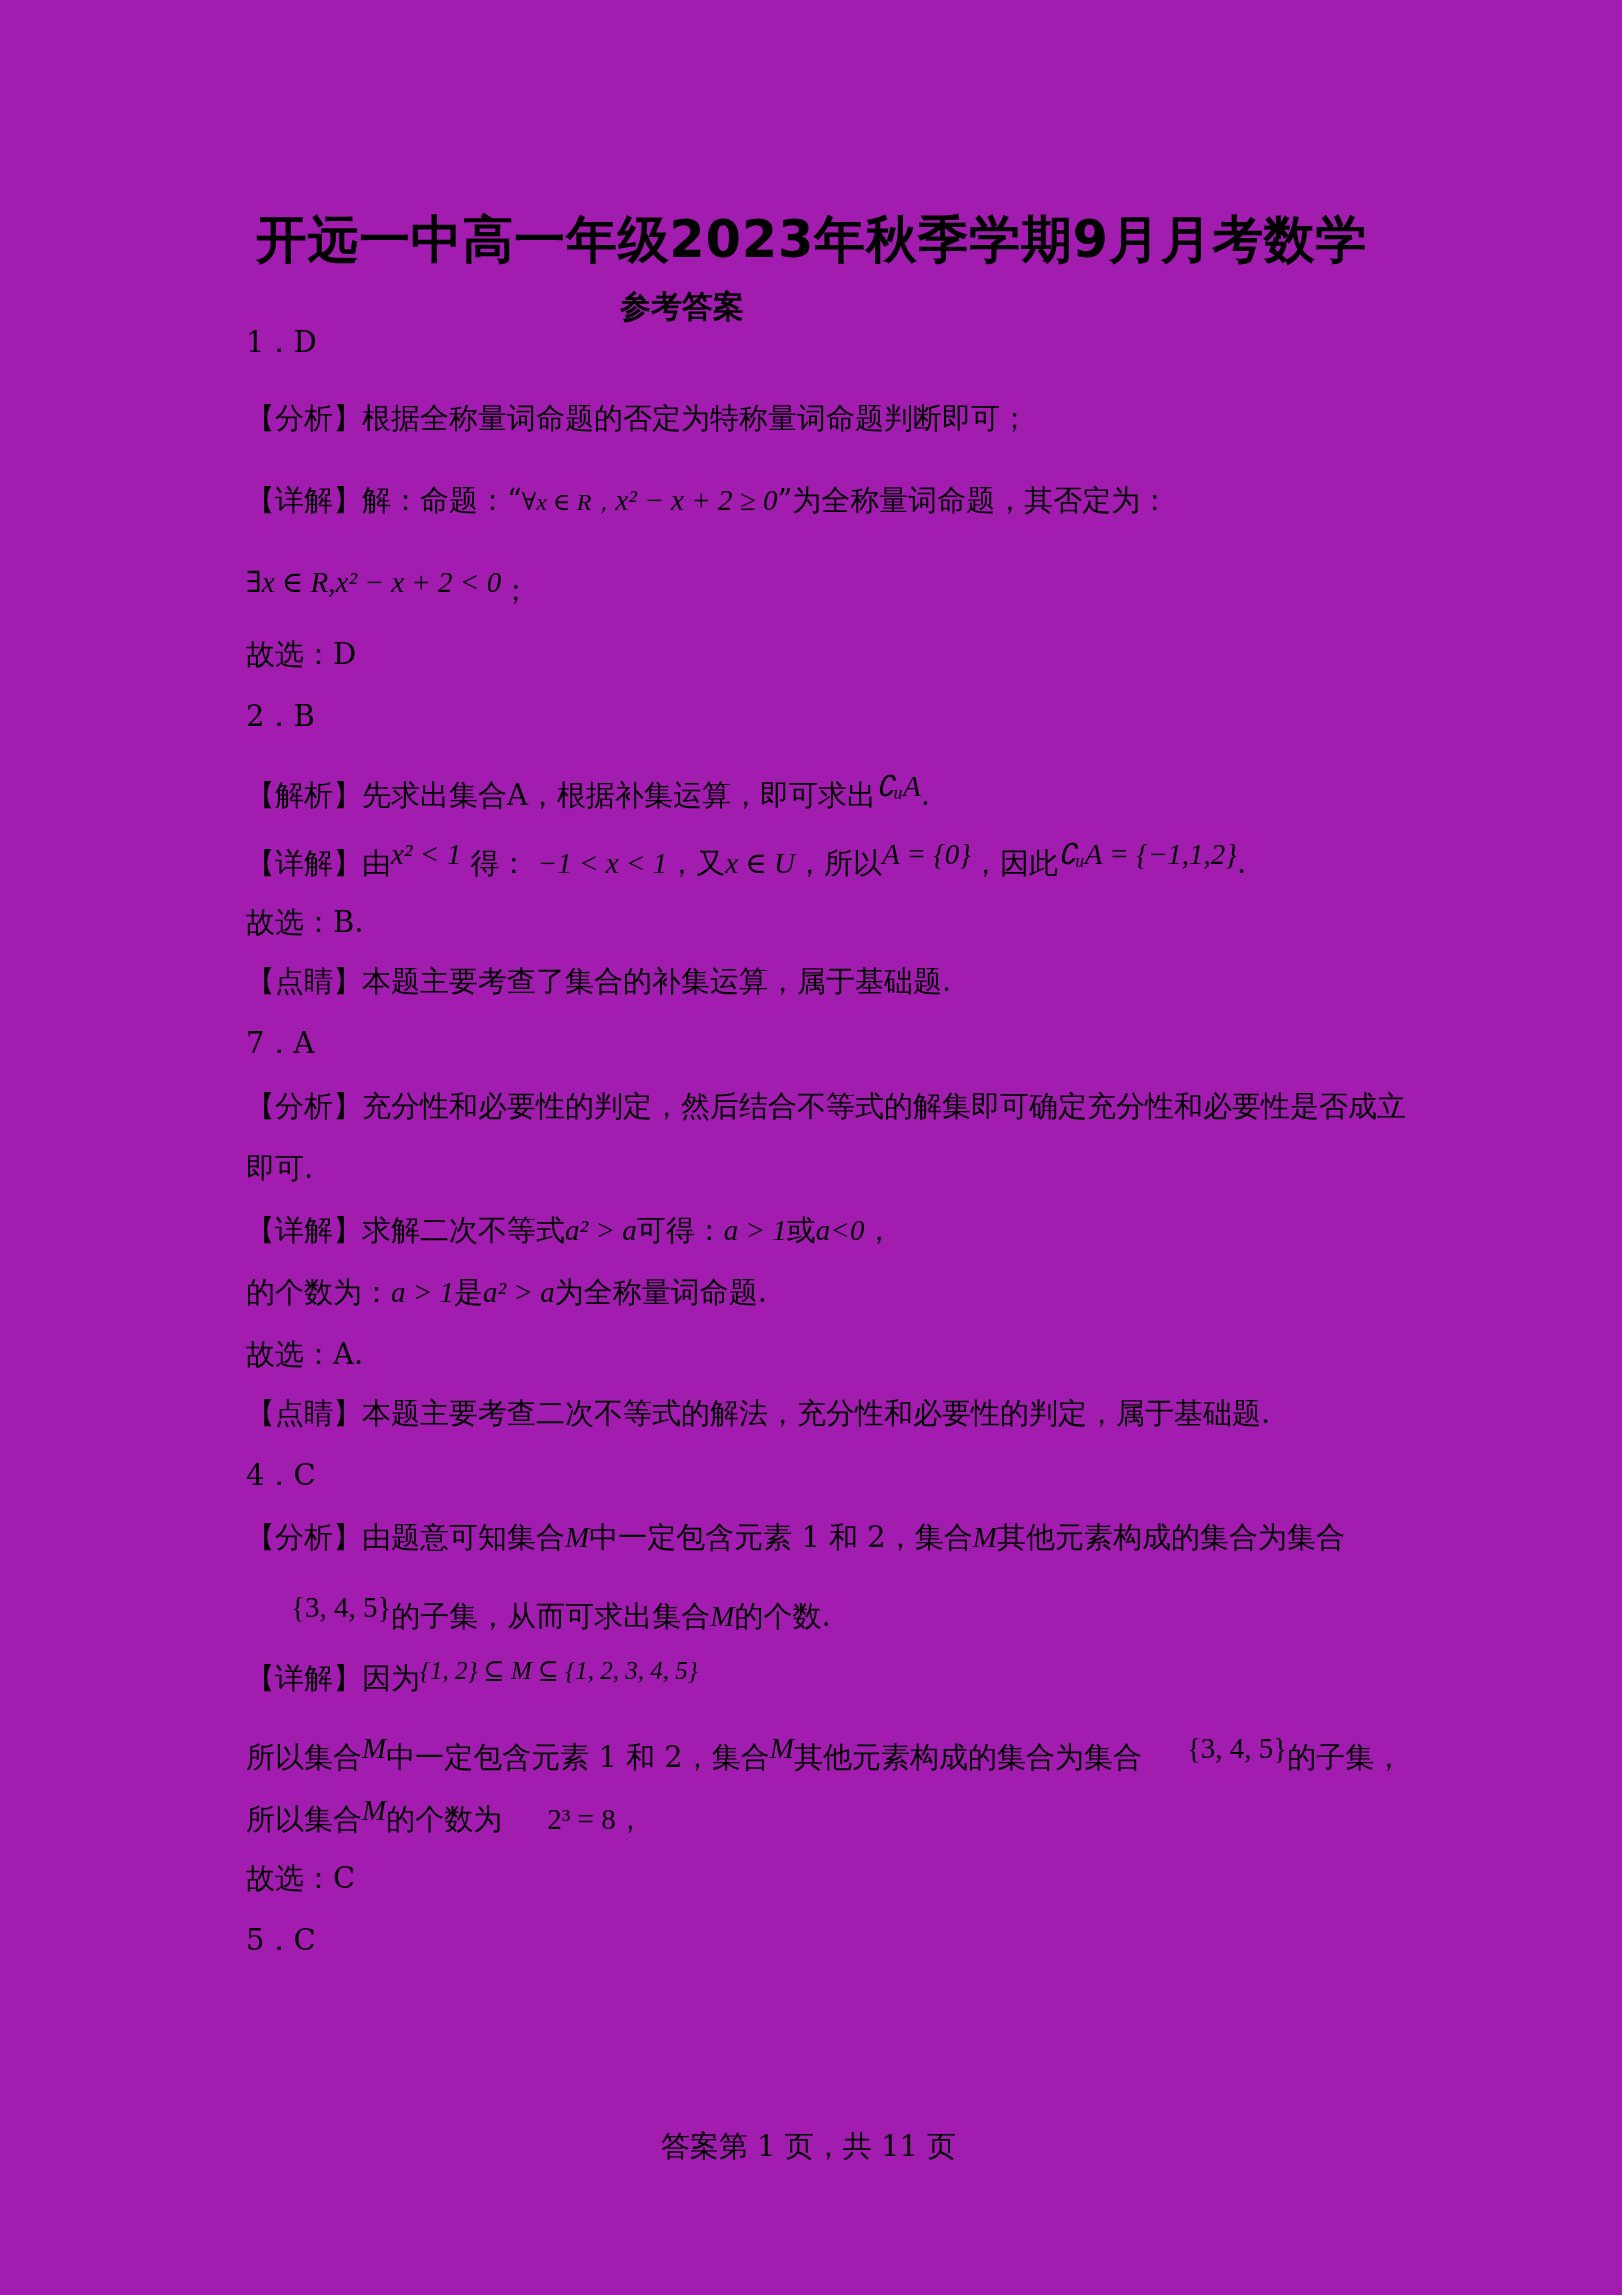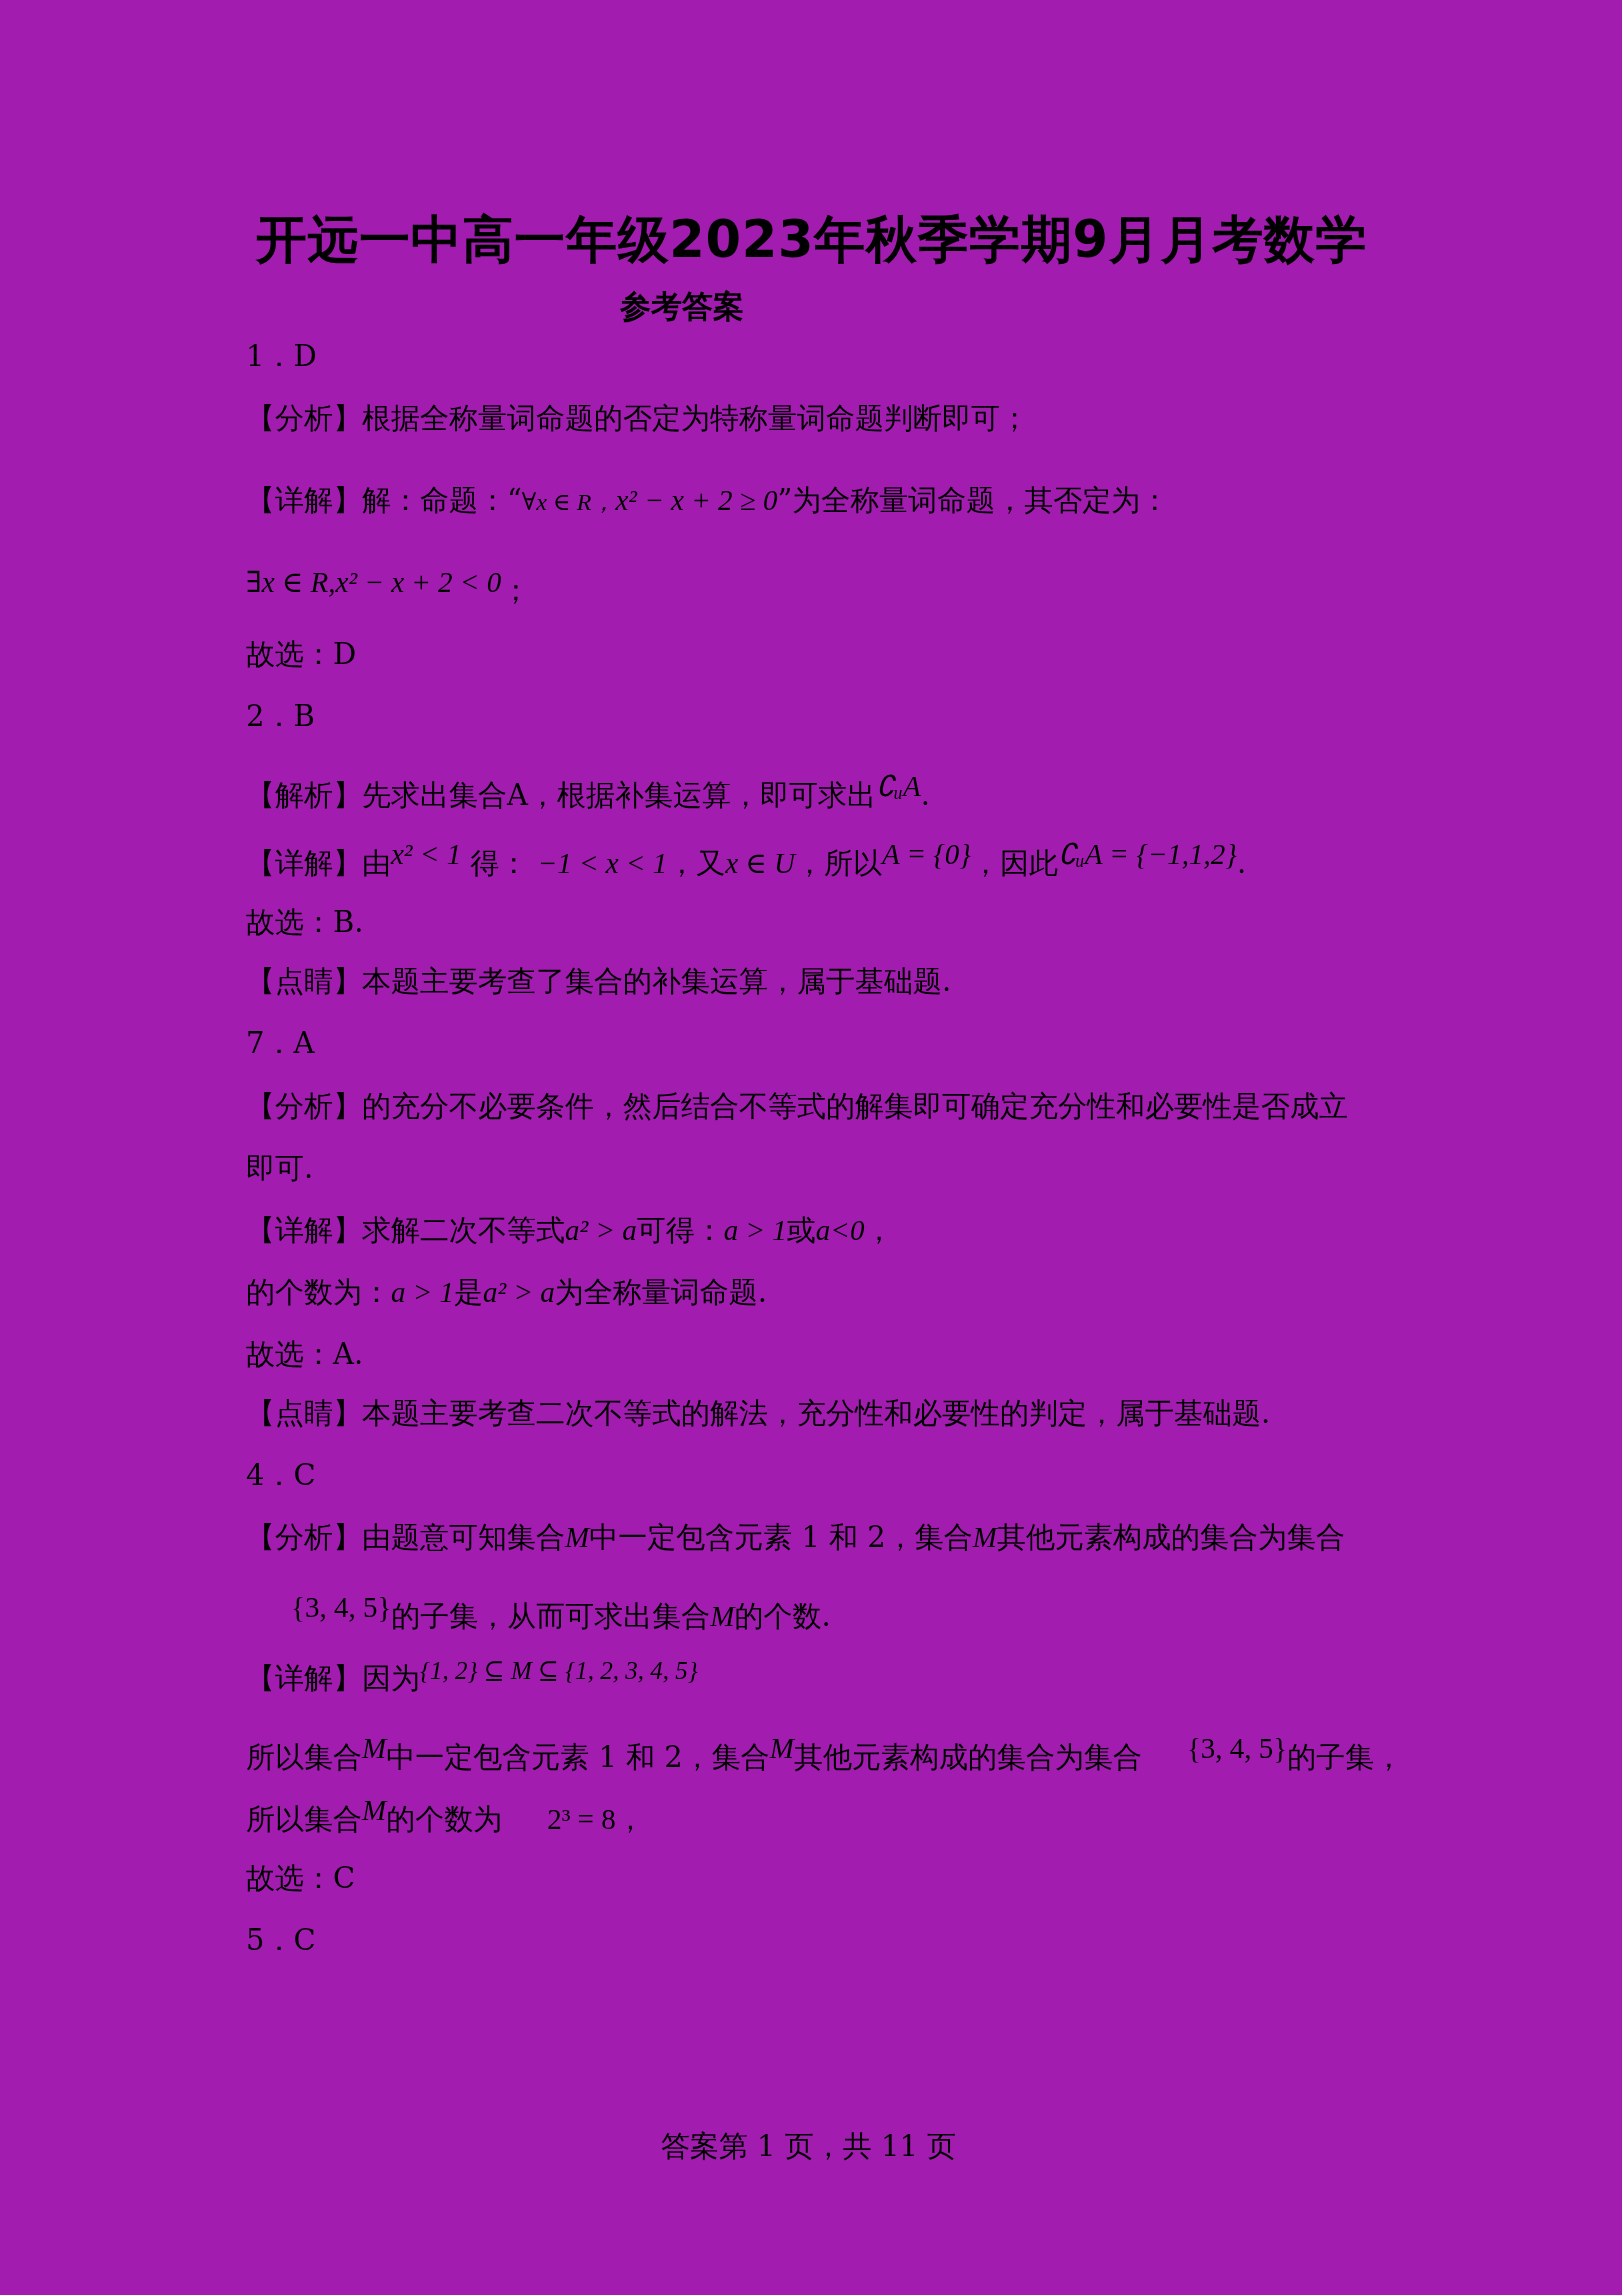--- a/index.html
+++ b/index.html
@@ -21,21 +21,21 @@
             font-size: 29px; line-height: 37px; }
 </style>
 </head>
 <body>
 
 <div class="page">
 
   <div class="title">开远一中高一年级2023年秋季学期9月月考数学</div>
   <div class="subtitle">参考答案</div>
 
-  <div class="line" style="top:338px">1．D</div>
+  <div class="line" style="top:324px">1．D</div>
   <div class="line" style="top:400px">
     <span class="tag">【分析】</span><span>根据全称量词命题的否定为特称量词命题判断即可；</span>
   </div>
   <div class="line" style="top:482px">
     <span class="tag">【详解】</span><span>解：命题：“</span><span class="mi" style="font-size:24px">∀x ∈ R，</span><span class="mi">x² − x + 2 ≥ 0</span><span>”为全称量词命题，其否定为：</span>
   </div>
   <div class="line" style="top:564px">
     <span class="mi">∃x ∈ R,x² − x + 2 &lt; 0</span><span style="position:relative;top:7.9px">；</span>
   </div>
   <div class="line" style="top:636px">故选：D</div>
@@ -47,21 +47,21 @@
   <div class="line" style="top:845px">
     <span class="tag">【详解】</span><span>由</span><span class="mi raise">x² &lt; 1</span><span> 得： </span><span class="mi">−1 &lt; x &lt; 1</span><span>，又</span><span class="mi">x ∈ U</span><span>，所以</span><span class="mi raise">A = {0}</span><span>，因此</span><span class="mi raise">∁ᵤA = {−1,1,2}</span><span>.</span>
   </div>
   <div class="line" style="top:904px">故选：B.</div>
   <div class="line" style="top:963px">
     <span class="tag">【点睛】</span><span>本题主要考查了集合的补集运算，属于基础题.</span>
   </div>
 
   <div class="line" style="top:1025px">7．A</div>
   <div class="line" style="top:1088px">
-    <span class="tag">【分析】</span><span>的充分不必要条件，然后结合不等式的解集即可确定充分性和必要性是否成立</span>
+    <span class="tag">【分析】</span><span>充分性和必要性的判定，然后结合不等式的解集即可确定充分性和必要性是否成立</span>
   </div>
   <div class="line" style="top:1150px">即可.</div>
   <div class="line" style="top:1212px">
     <span class="tag">【详解】</span><span>求解二次不等式</span><span class="mi">a² &gt; a</span><span>可得：</span><span class="mi">a &gt; 1</span><span>或</span><span class="mi">a&lt;0</span><span>，</span>
   </div>
   <div class="line" style="top:1274px">
     <span>的个数为：</span><span class="mi">a &gt; 1</span><span>是</span><span class="mi">a² &gt; a</span><span>为全称量词命题.</span>
   </div>
   <div class="line" style="top:1336px">故选：A.</div>
   <div class="line" style="top:1395px">

